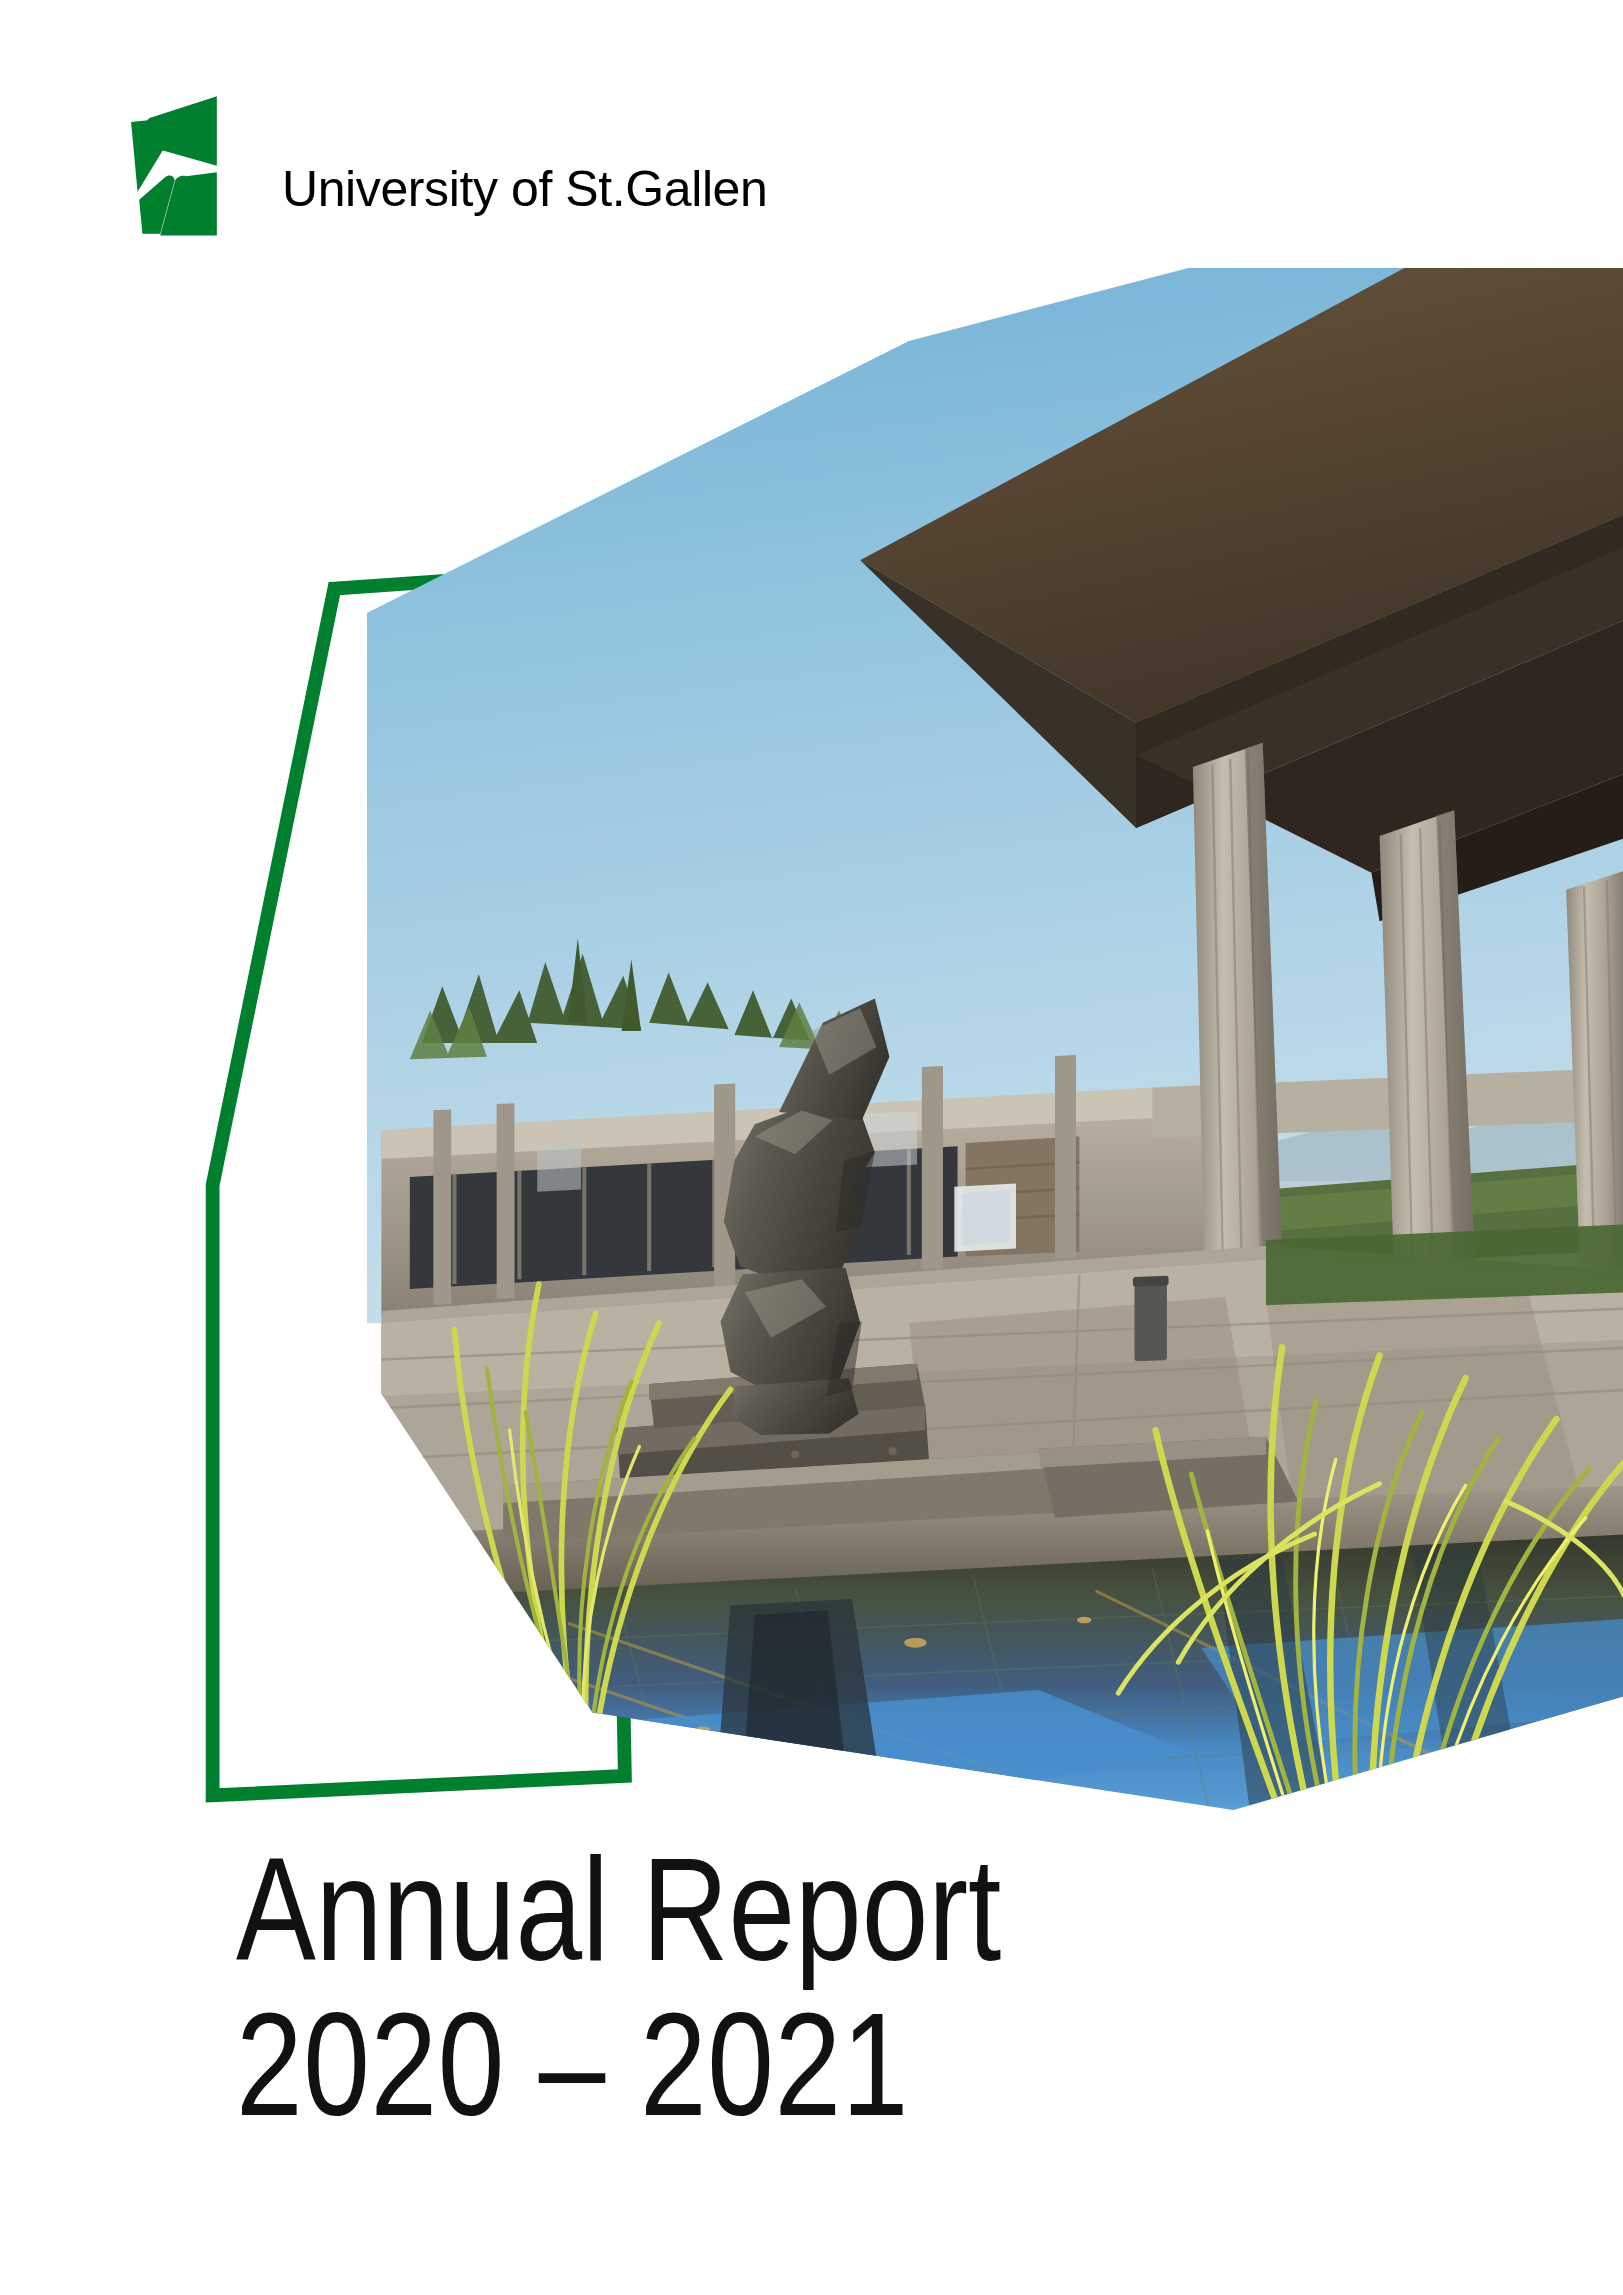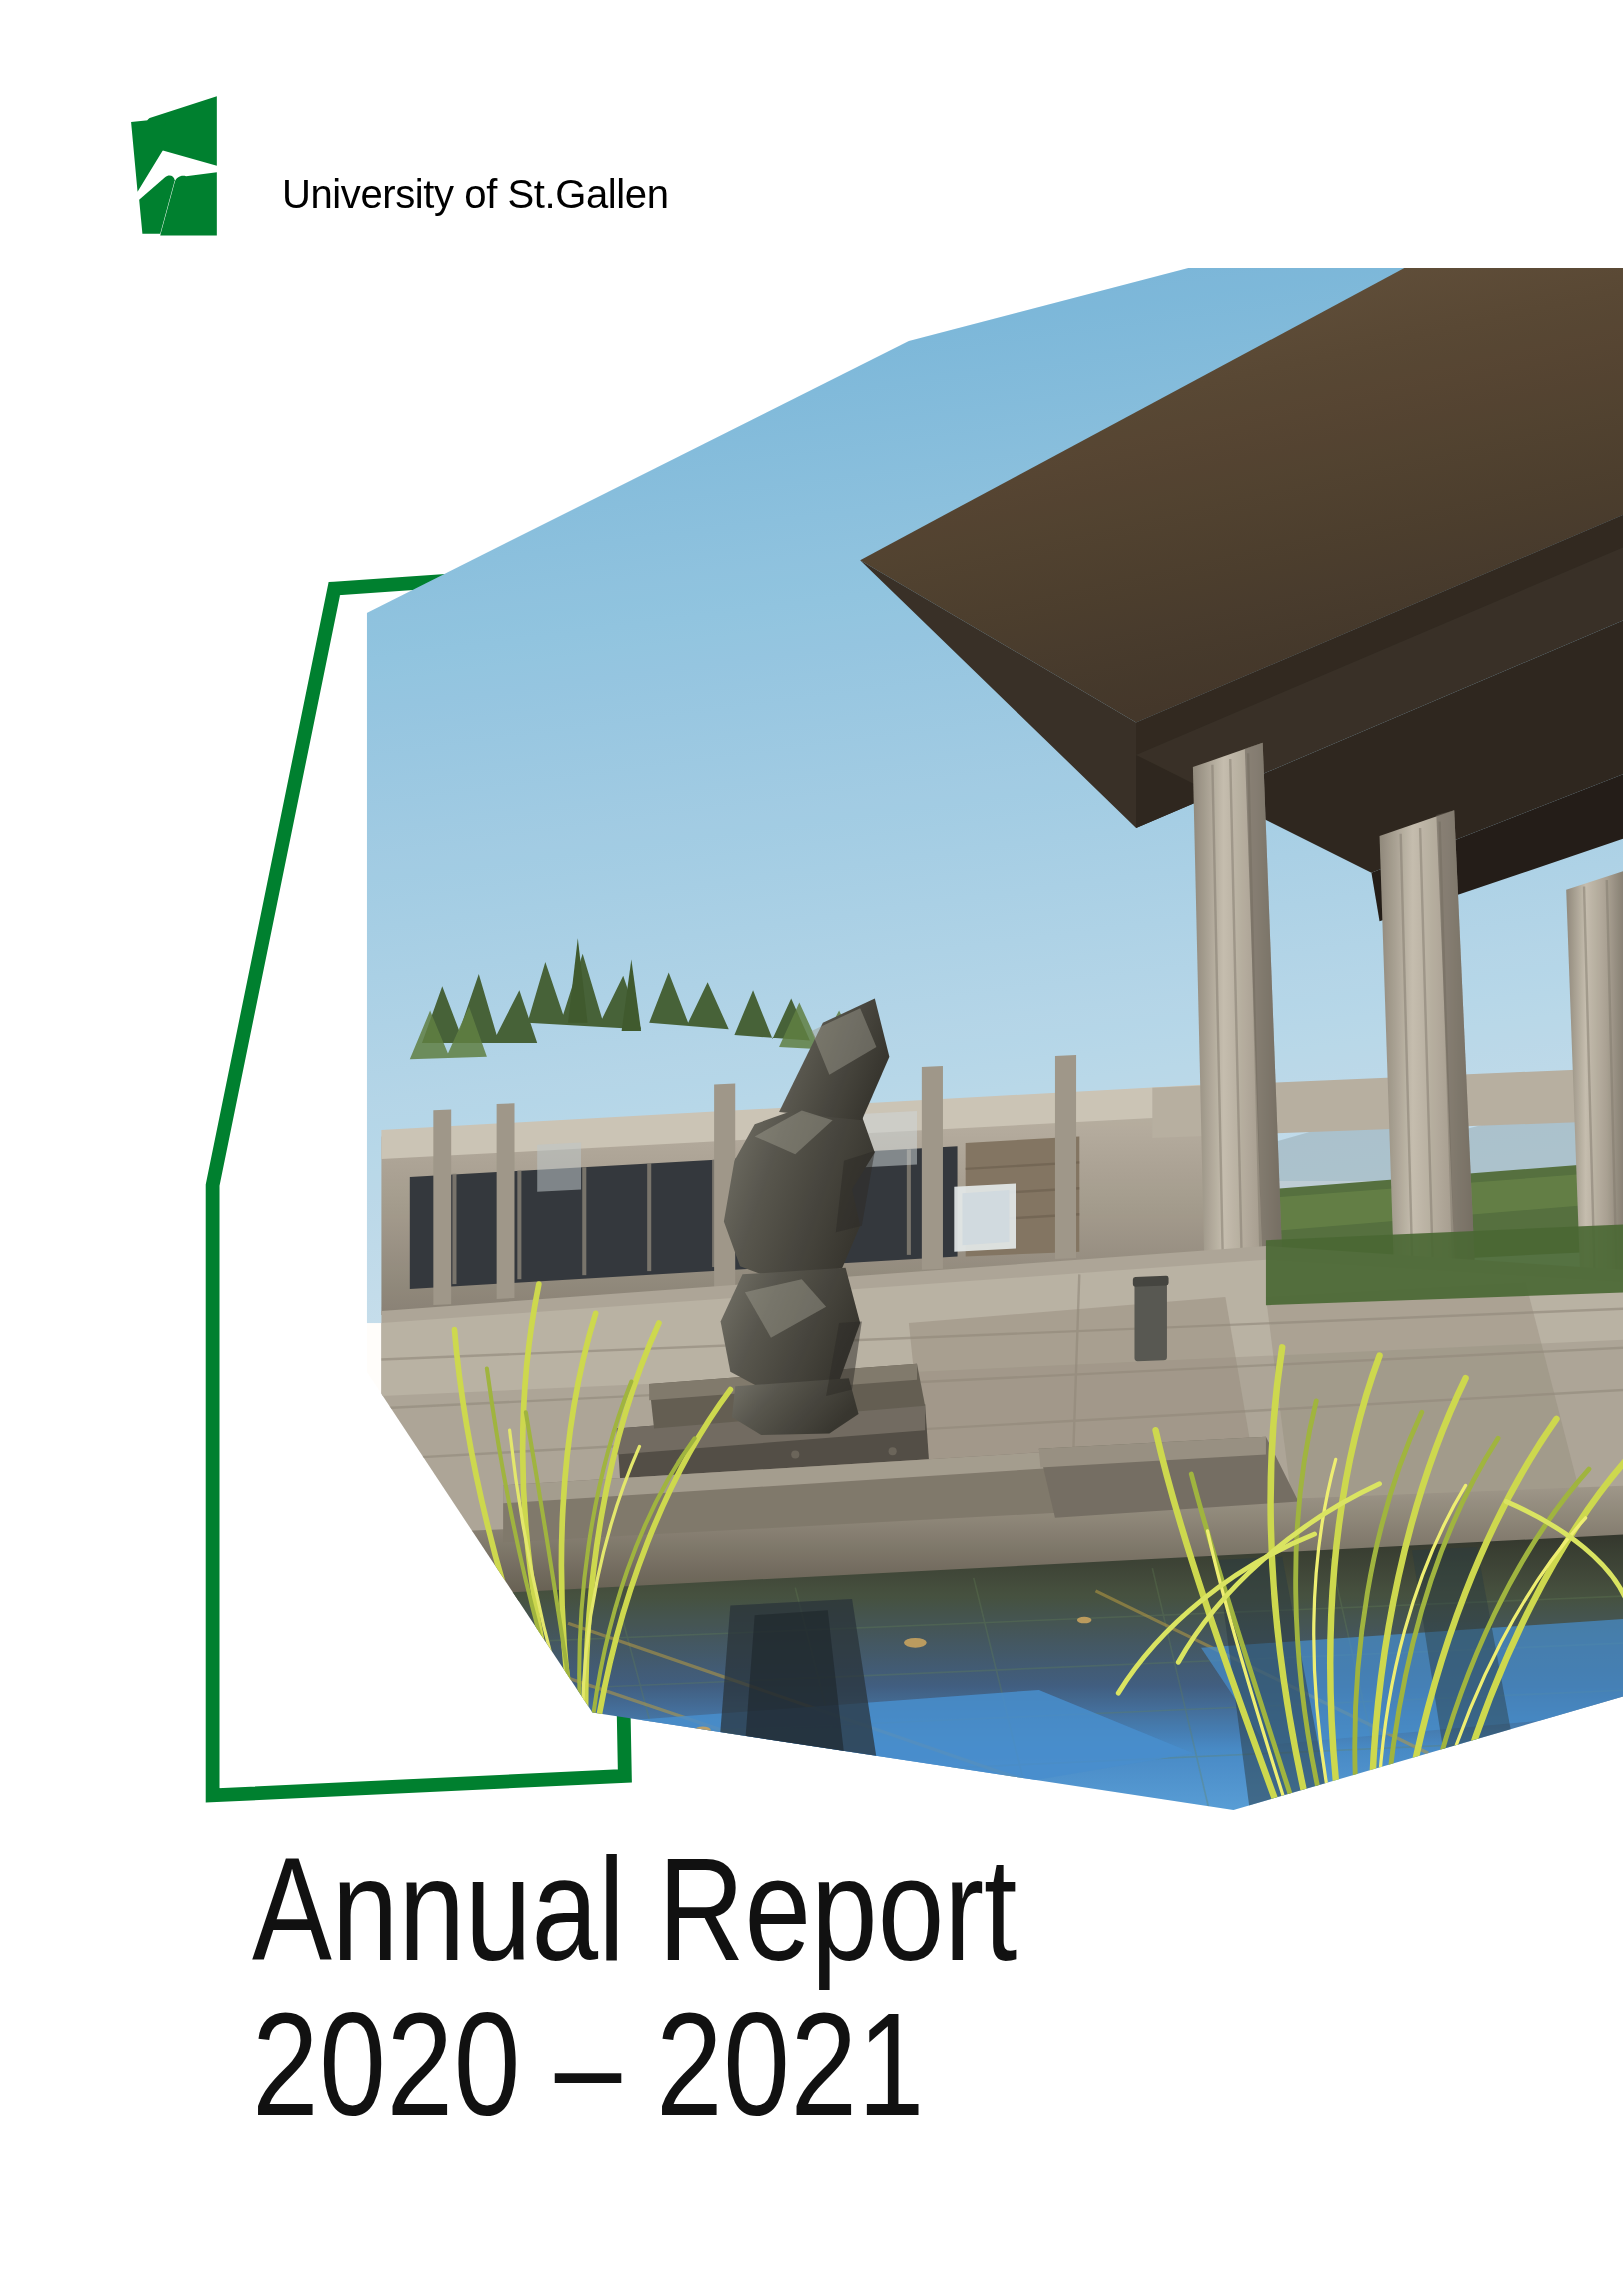--- a/index.html
+++ b/index.html
@@ -32,21 +32,21 @@
     align-items: flex-end;
     height: 146px;
   }
   .brand-mark {
     width: 136px;
     height: 144px;
     display: block;
   }
   .brand-word {
     margin-left: 36px;
-    font-size: 40px;
+    font-size: 50px;
     line-height: 1;
     letter-spacing: -0.4px;
     color: #000000;
     font-weight: 400;
     white-space: nowrap;
     padding-bottom: 23px;
     font-stretch: semi-condensed;
   }
 
   
@@ -59,21 +59,21 @@
   }
   .art svg {
     display: block;
     width: 1623px;
     height: 1542px;
   }
 
   
   .cover-title {
     position: absolute;
-    left: 252px;
+    left: 236px;
     top: 1833px;
     color: #111111;
   }
   .cover-title .line {
     font-size: 146px;
     line-height: 1.06;
     font-weight: 300;
     letter-spacing: 0px;
     transform: scaleX(0.82);
     transform-origin: left center;

